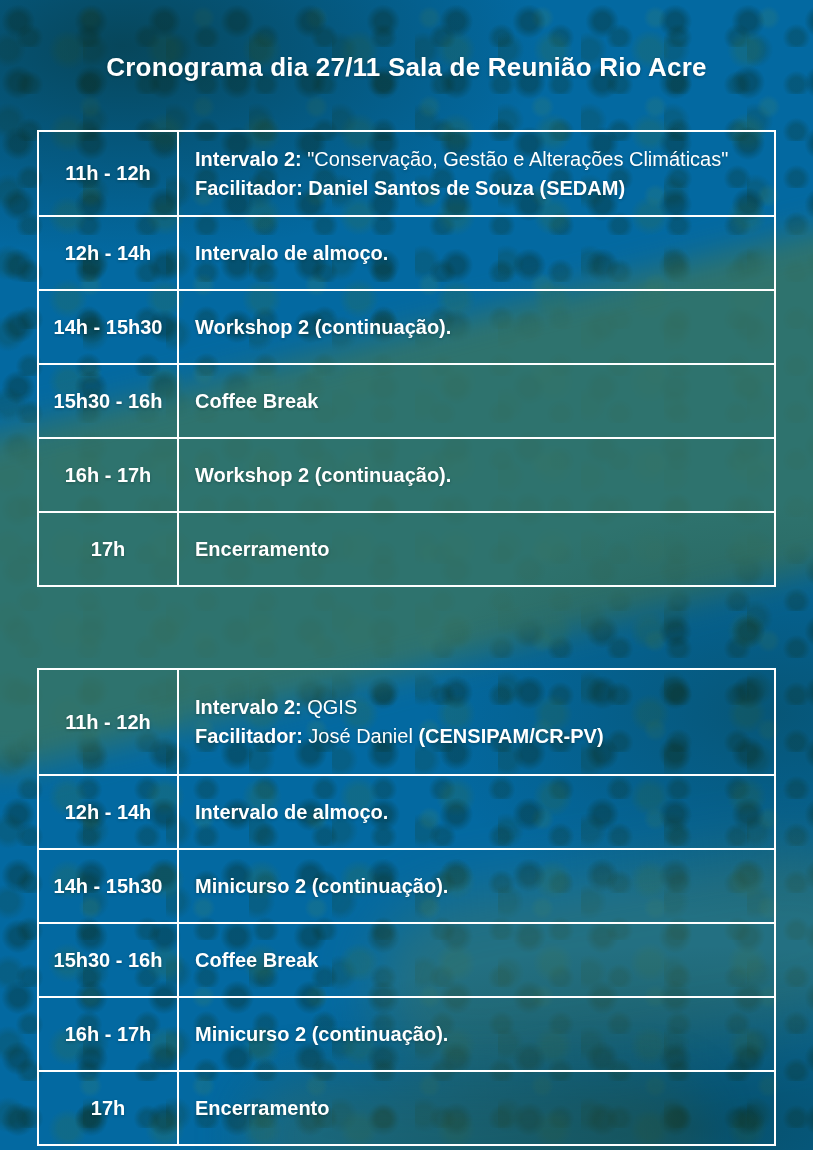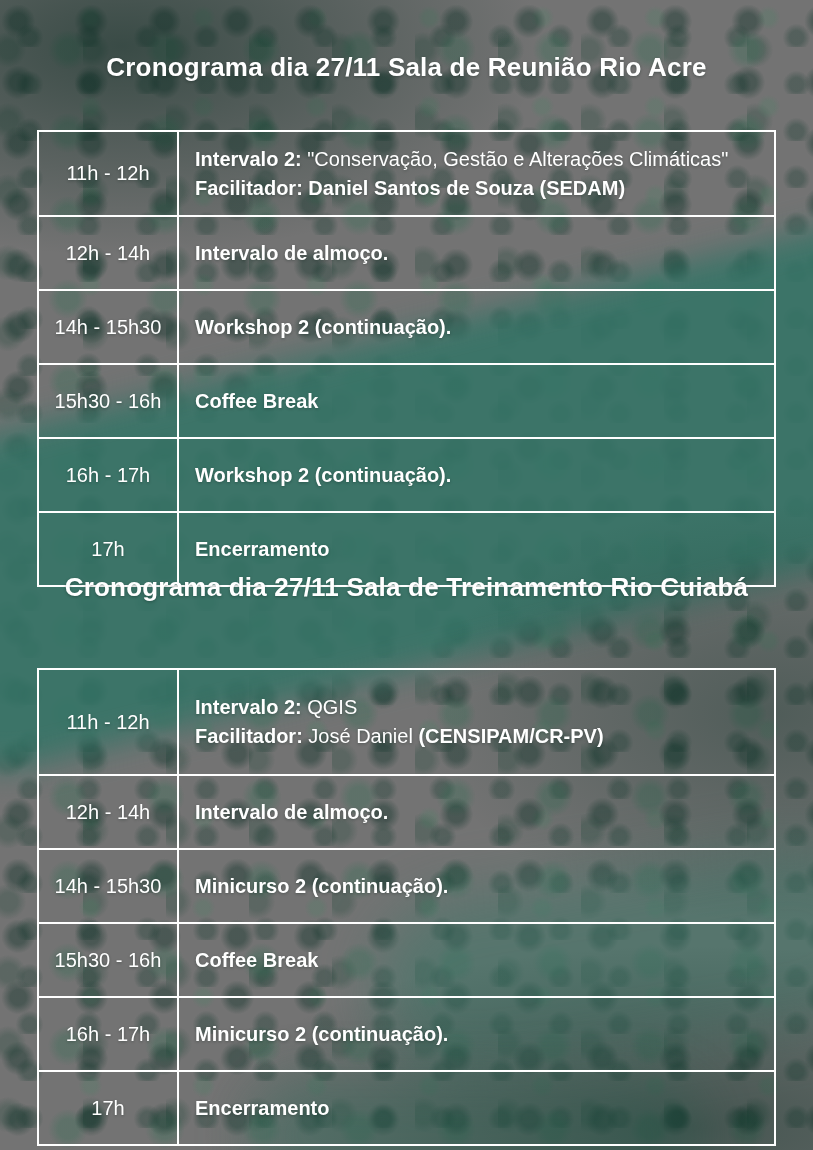--- a/index.html
+++ b/index.html
@@ -4,21 +4,21 @@
 <style>
   html, body { margin: 0; padding: 0; }
   body {
     width: 813px; height: 1150px;
     font-family: "Liberation Sans", "DejaVu Sans", sans-serif;
     overflow: hidden;
   }
   .poster {
     position: relative;
     width: 813px; height: 1150px;
-    background-color: #737373;
+    background-color: #0369a1;
     overflow: hidden;
   }
   
   .bg-texture {
     position: absolute; inset: 0;
     background-image:
       radial-gradient(circle at 25% 35%, rgba(8,44,34,0.38) 0 8px, rgba(8,44,34,0) 17px),
       radial-gradient(circle at 70% 60%, rgba(46,110,82,0.30) 0 10px, rgba(46,110,82,0) 20px),
       radial-gradient(circle at 50% 80%, rgba(12,52,40,0.30) 0 7px, rgba(12,52,40,0) 14px),
       radial-gradient(circle at 80% 20%, rgba(66,132,98,0.22) 0 6px, rgba(66,132,98,0) 12px),
@@ -87,21 +87,21 @@
   .table-2 { top: 668px; }
   table.sched td {
     border: 2px solid #ffffff;
     color: #ffffff;
     vertical-align: middle;
     text-shadow: 0 1px 3px rgba(0,22,16,0.30);
   }
   td.time-cell {
     width: 136px;
     text-align: center;
-    font-weight: 400;
+    font-weight: 700;
     font-size: 20px;
     margin-left: 32px;
   }
   td.activity-cell {
     padding: 8px 14px 8px 16px;
     font-size: 20px;
     font-weight: 700;
     line-height: 29px;
   }
   td.activity-cell .seg-regular { font-weight: 400; }
@@ -146,21 +146,20 @@
         <td class="time-cell">16h - 17h</td>
         <td class="activity-cell"><span class="seg-bold">Workshop 2 (continuação).</span></td>
       </tr>
       <tr class="row-std">
         <td class="time-cell">17h</td>
         <td class="activity-cell"><span class="seg-bold">Encerramento</span></td>
       </tr>
     </tbody>
   </table>
 
-  <h1 class="section-title title-2">Cronograma dia 27/11 Sala de Treinamento Rio Cuiabá</h1>
 
   <table class="sched table-2">
     <tbody>
       <tr class="row-tall-b">
         <td class="time-cell">11h - 12h</td>
         <td class="activity-cell">
           <div class="line"><span class="seg-bold">Intervalo 2:</span><span class="seg-regular"> QGIS</span></div>
           <div class="line"><span class="seg-bold">Facilitador:</span><span class="seg-regular"> José Daniel </span><span class="seg-bold">(CENSIPAM/CR-PV)</span></div>
         </td>
       </tr>

